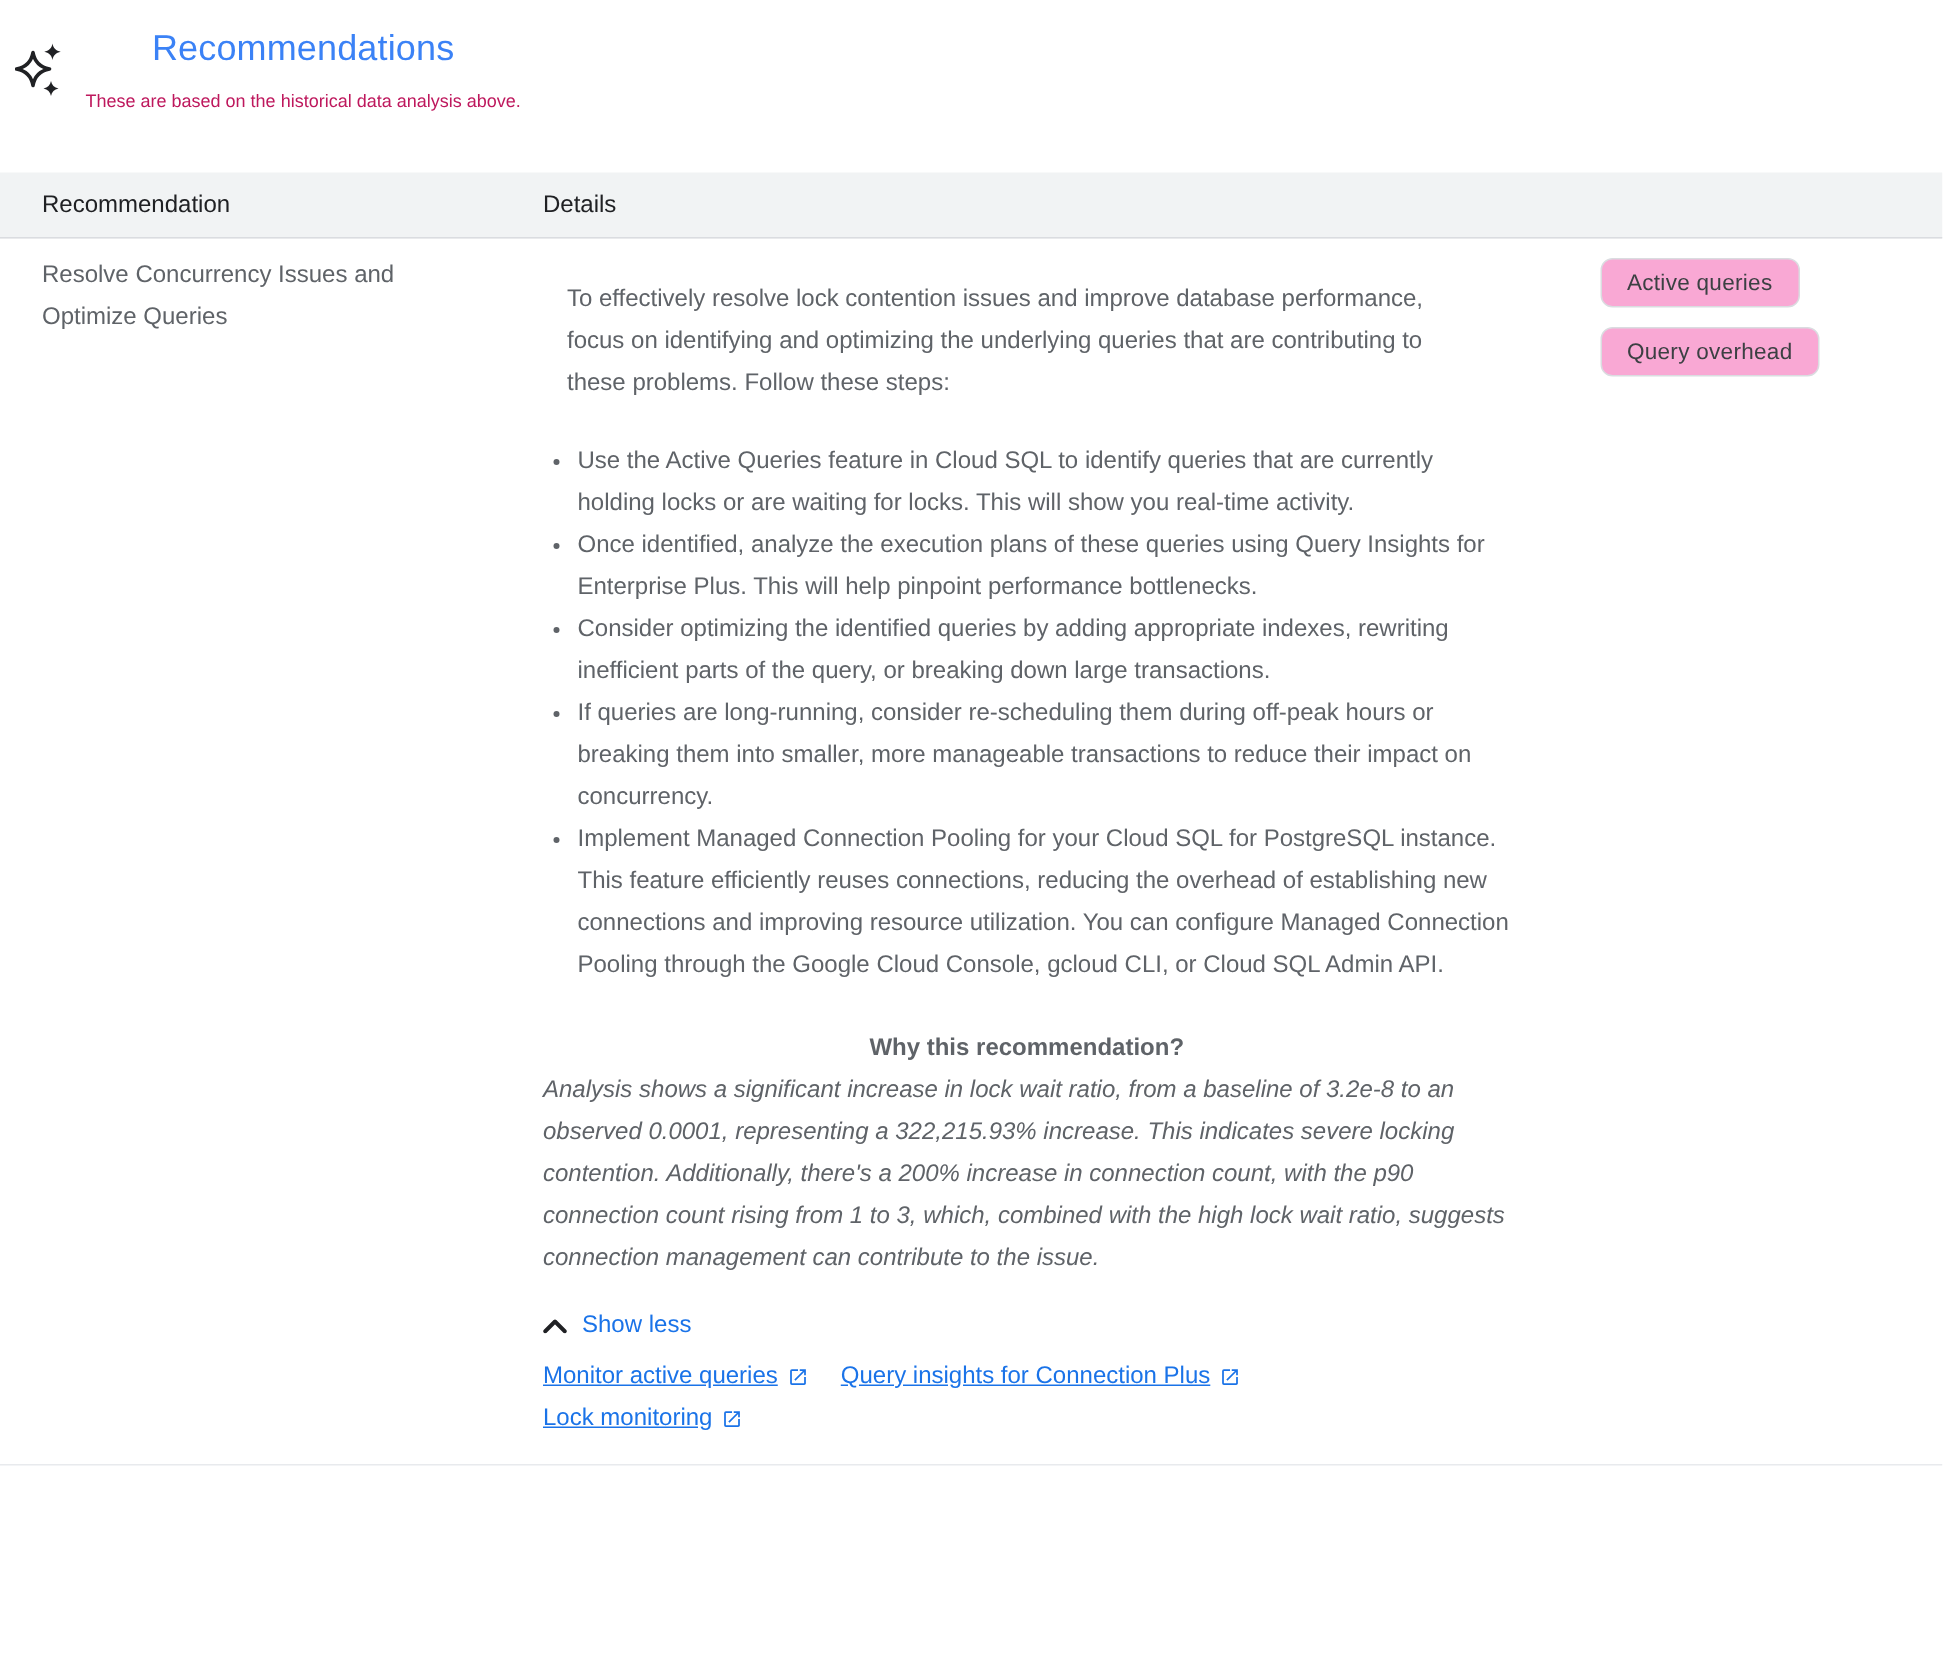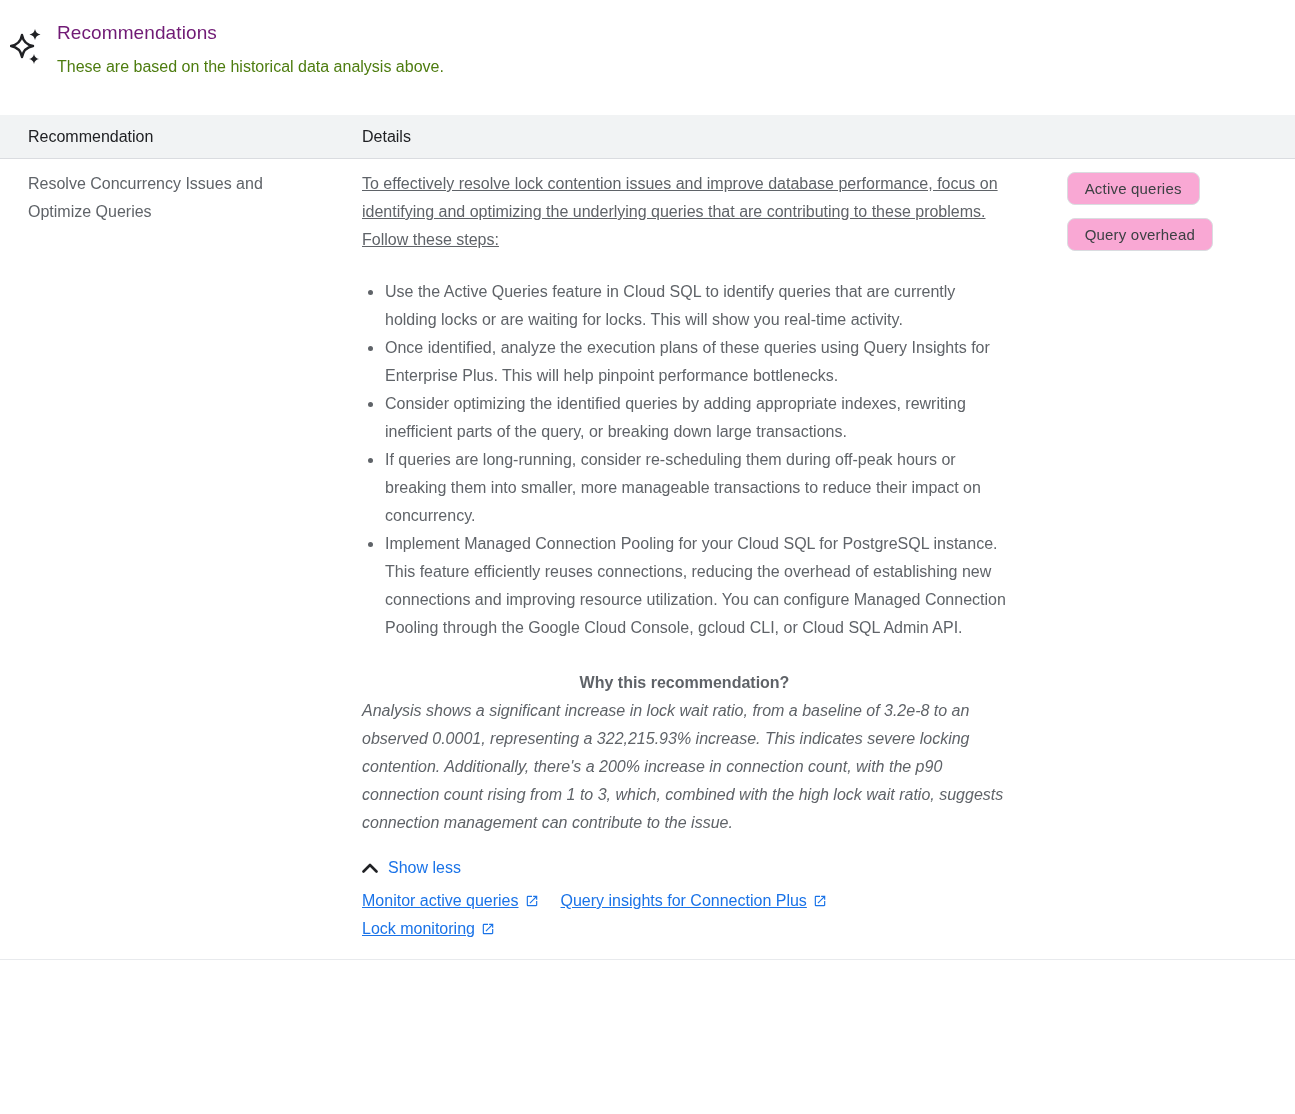--- a/index.html
+++ b/index.html
@@ -15,30 +15,31 @@
   
   .page-header {
     display: flex;
     align-items: flex-start;
     padding: 16px 0 0 10px;
     gap: 13px;
   }
   .sparkle-wrap { margin-top: 12px; flex: 0 0 auto; }
   .header-text { padding-top: 2px; }
   .page-title {
-    font-size: 19px;
+    font-size: 24px;
     line-height: 30px;
-    color: #701a75;
+    color: #3b82f6;
     letter-spacing: 0.1px;
+    text-align: center;
   }
   .page-subtitle {
-    font-size: 16px;
+    font-size: 12px;
     line-height: 24px;
     margin-top: 7px;
-    color: #4d7c0f;
+    color: #be185d;
   }
 
   
   .table-header {
     margin-top: 36px;
     height: 44px;
     background: #f1f3f4;
     border-bottom: 1px solid #dadce0;
     display: flex;
     align-items: center;
@@ -70,21 +71,21 @@
   .cell-actions {
     margin-left: auto;
     padding: 13px 82px 0 0;
     display: flex;
     flex-direction: column;
     gap: 13px;
     align-items: flex-start;
   }
 
   
-  .det-intro { margin: 0; text-decoration: underline; }
+  .det-intro { margin: 16px; }
   .det-bullets {
     margin: 24px 0 0 0;
     padding-left: 22px;
   }
   .det-bullets li { padding-left: 1px; }
   .det-bullets li::marker { color: #5f6368; }
   .why-block { margin-top: 27px; }
   .why-heading { font-weight: 700; color: #5f6368; text-align: center; }
   .why-text { margin: 0; font-style: italic; }
 

